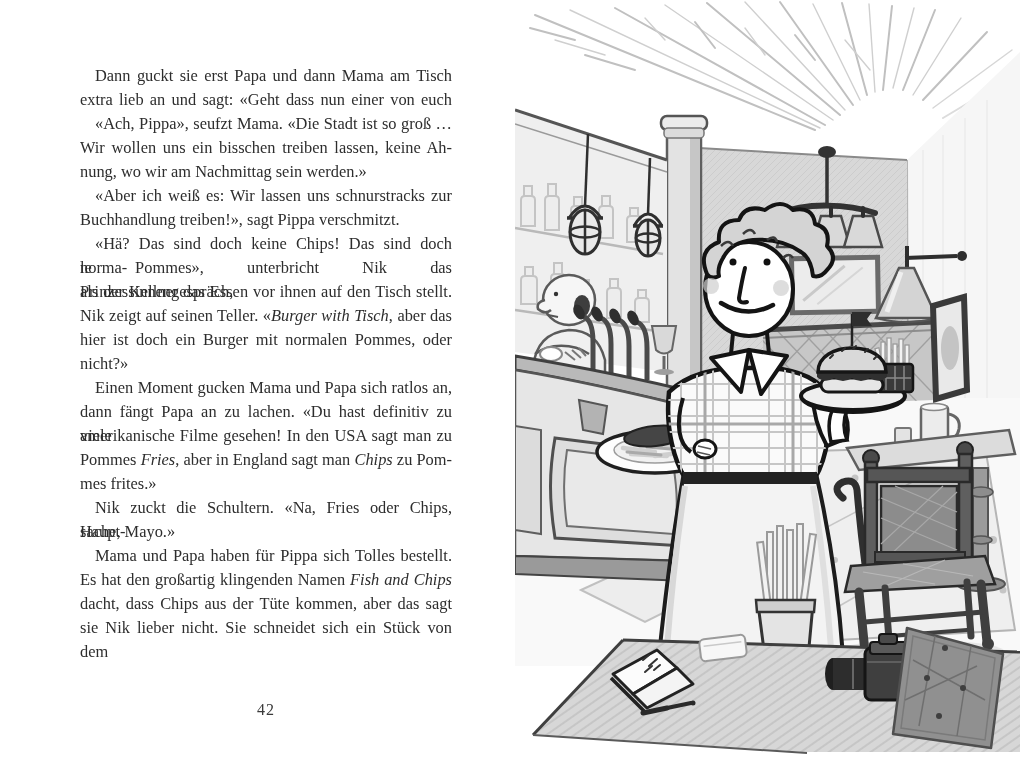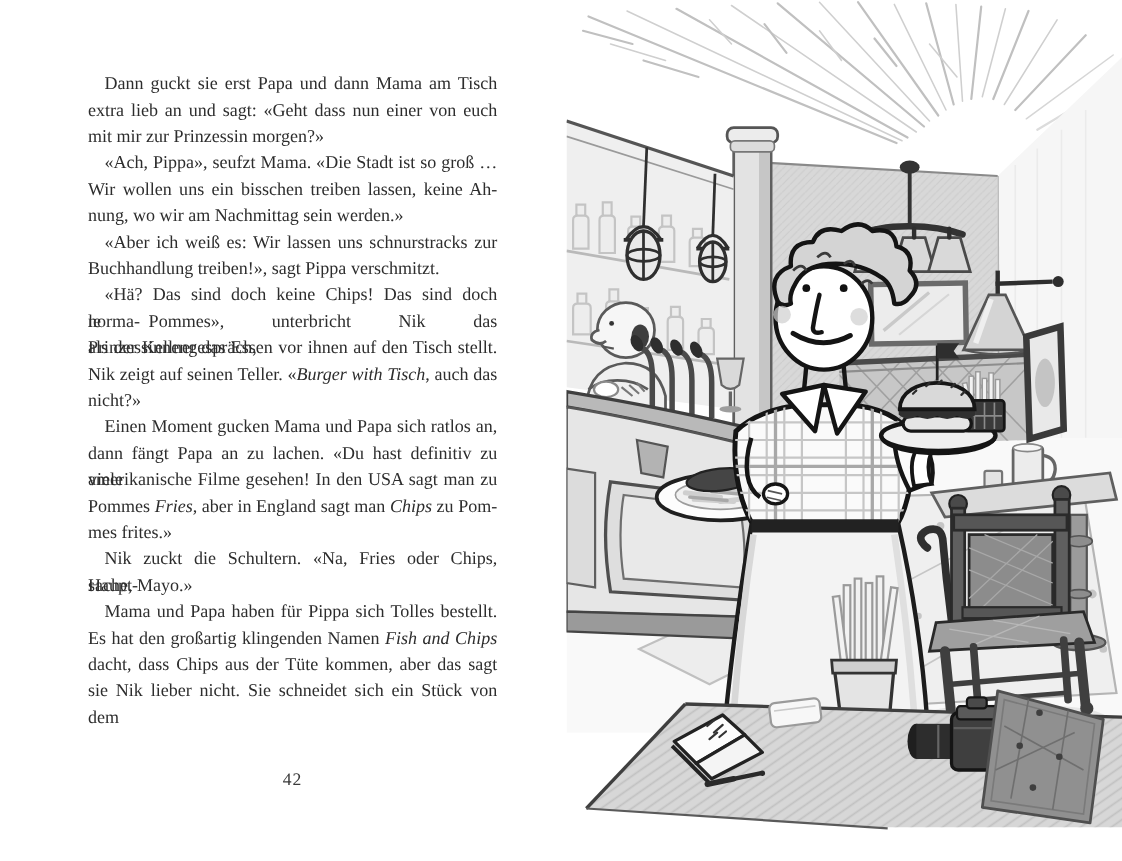--- a/index.html
+++ b/index.html
@@ -18,30 +18,30 @@
 </style>
 </head>
 <body>
 
 <div class="page">
 
   <div class="text-col">
     <div>
         <div class="tl ind"><span>Dann guckt sie erst Papa und dann Mama am Tisch</span></div>
         <div class="tl"><span>extra lieb an und sagt: «Geht dass nun einer von euch</span></div>
-        <div class="tl end"><span>mit mir zur Prinzessin morgen?»</span></div>
         <div class="tl ind"><span>«Ach, Pippa», seufzt Mama. «Die Stadt ist so groß …</span></div>
         <div class="tl"><span>Wir wollen uns ein bisschen treiben lassen, keine Ah-</span></div>
         <div class="tl end"><span>nung, wo wir am Nachmittag sein werden.»</span></div>
         <div class="tl ind"><span>«Aber ich weiß es: Wir lassen uns schnurstracks zur</span></div>
         <div class="tl end"><span>Buchhandlung treiben!», sagt Pippa verschmitzt.</span></div>
         <div class="tl ind"><span>«Hä? Das sind doch keine Chips! Das sind doch norma-</span></div>
         <div class="tl"><span>le Pommes», unterbricht Nik das Prinzessinnengespräch,</span></div>
         <div class="tl"><span>als der Kellner das Essen vor ihnen auf den Tisch stellt.</span></div>
-        <div class="tl"><span>Nik zeigt auf seinen Teller. «</span><span class="em">Burger with Tisch</span><span>, auch das</span></div>
+        <div class="tl"><span>Nik zeigt auf seinen Teller. «</span><span class="em">Burger with Tisch</span><span>, aber das</span></div>
+        <div class="tl"><span>hier ist doch ein Burger mit normalen Pommes, oder</span></div>
         <div class="tl end"><span>nicht?»</span></div>
         <div class="tl ind"><span>Einen Moment gucken Mama und Papa sich ratlos an,</span></div>
         <div class="tl"><span>dann fängt Papa an zu lachen. «Du hast definitiv zu viele</span></div>
         <div class="tl"><span>amerikanische Filme gesehen! In den USA sagt man zu</span></div>
         <div class="tl"><span>Pommes </span><span class="em">Fries</span><span>, aber in England sagt man </span><span class="em">Chips</span><span> zu Pom-</span></div>
         <div class="tl end"><span>mes frites.»</span></div>
         <div class="tl ind"><span>Nik zuckt die Schultern. «Na, Fries oder Chips, Haupt-</span></div>
         <div class="tl end"><span>sache, Mayo.»</span></div>
         <div class="tl ind"><span>Mama und Papa haben für Pippa sich Tolles bestellt.</span></div>
         <div class="tl"><span>Es hat den großartig klingenden Namen </span><span class="em">Fish and Chips</span></div>

